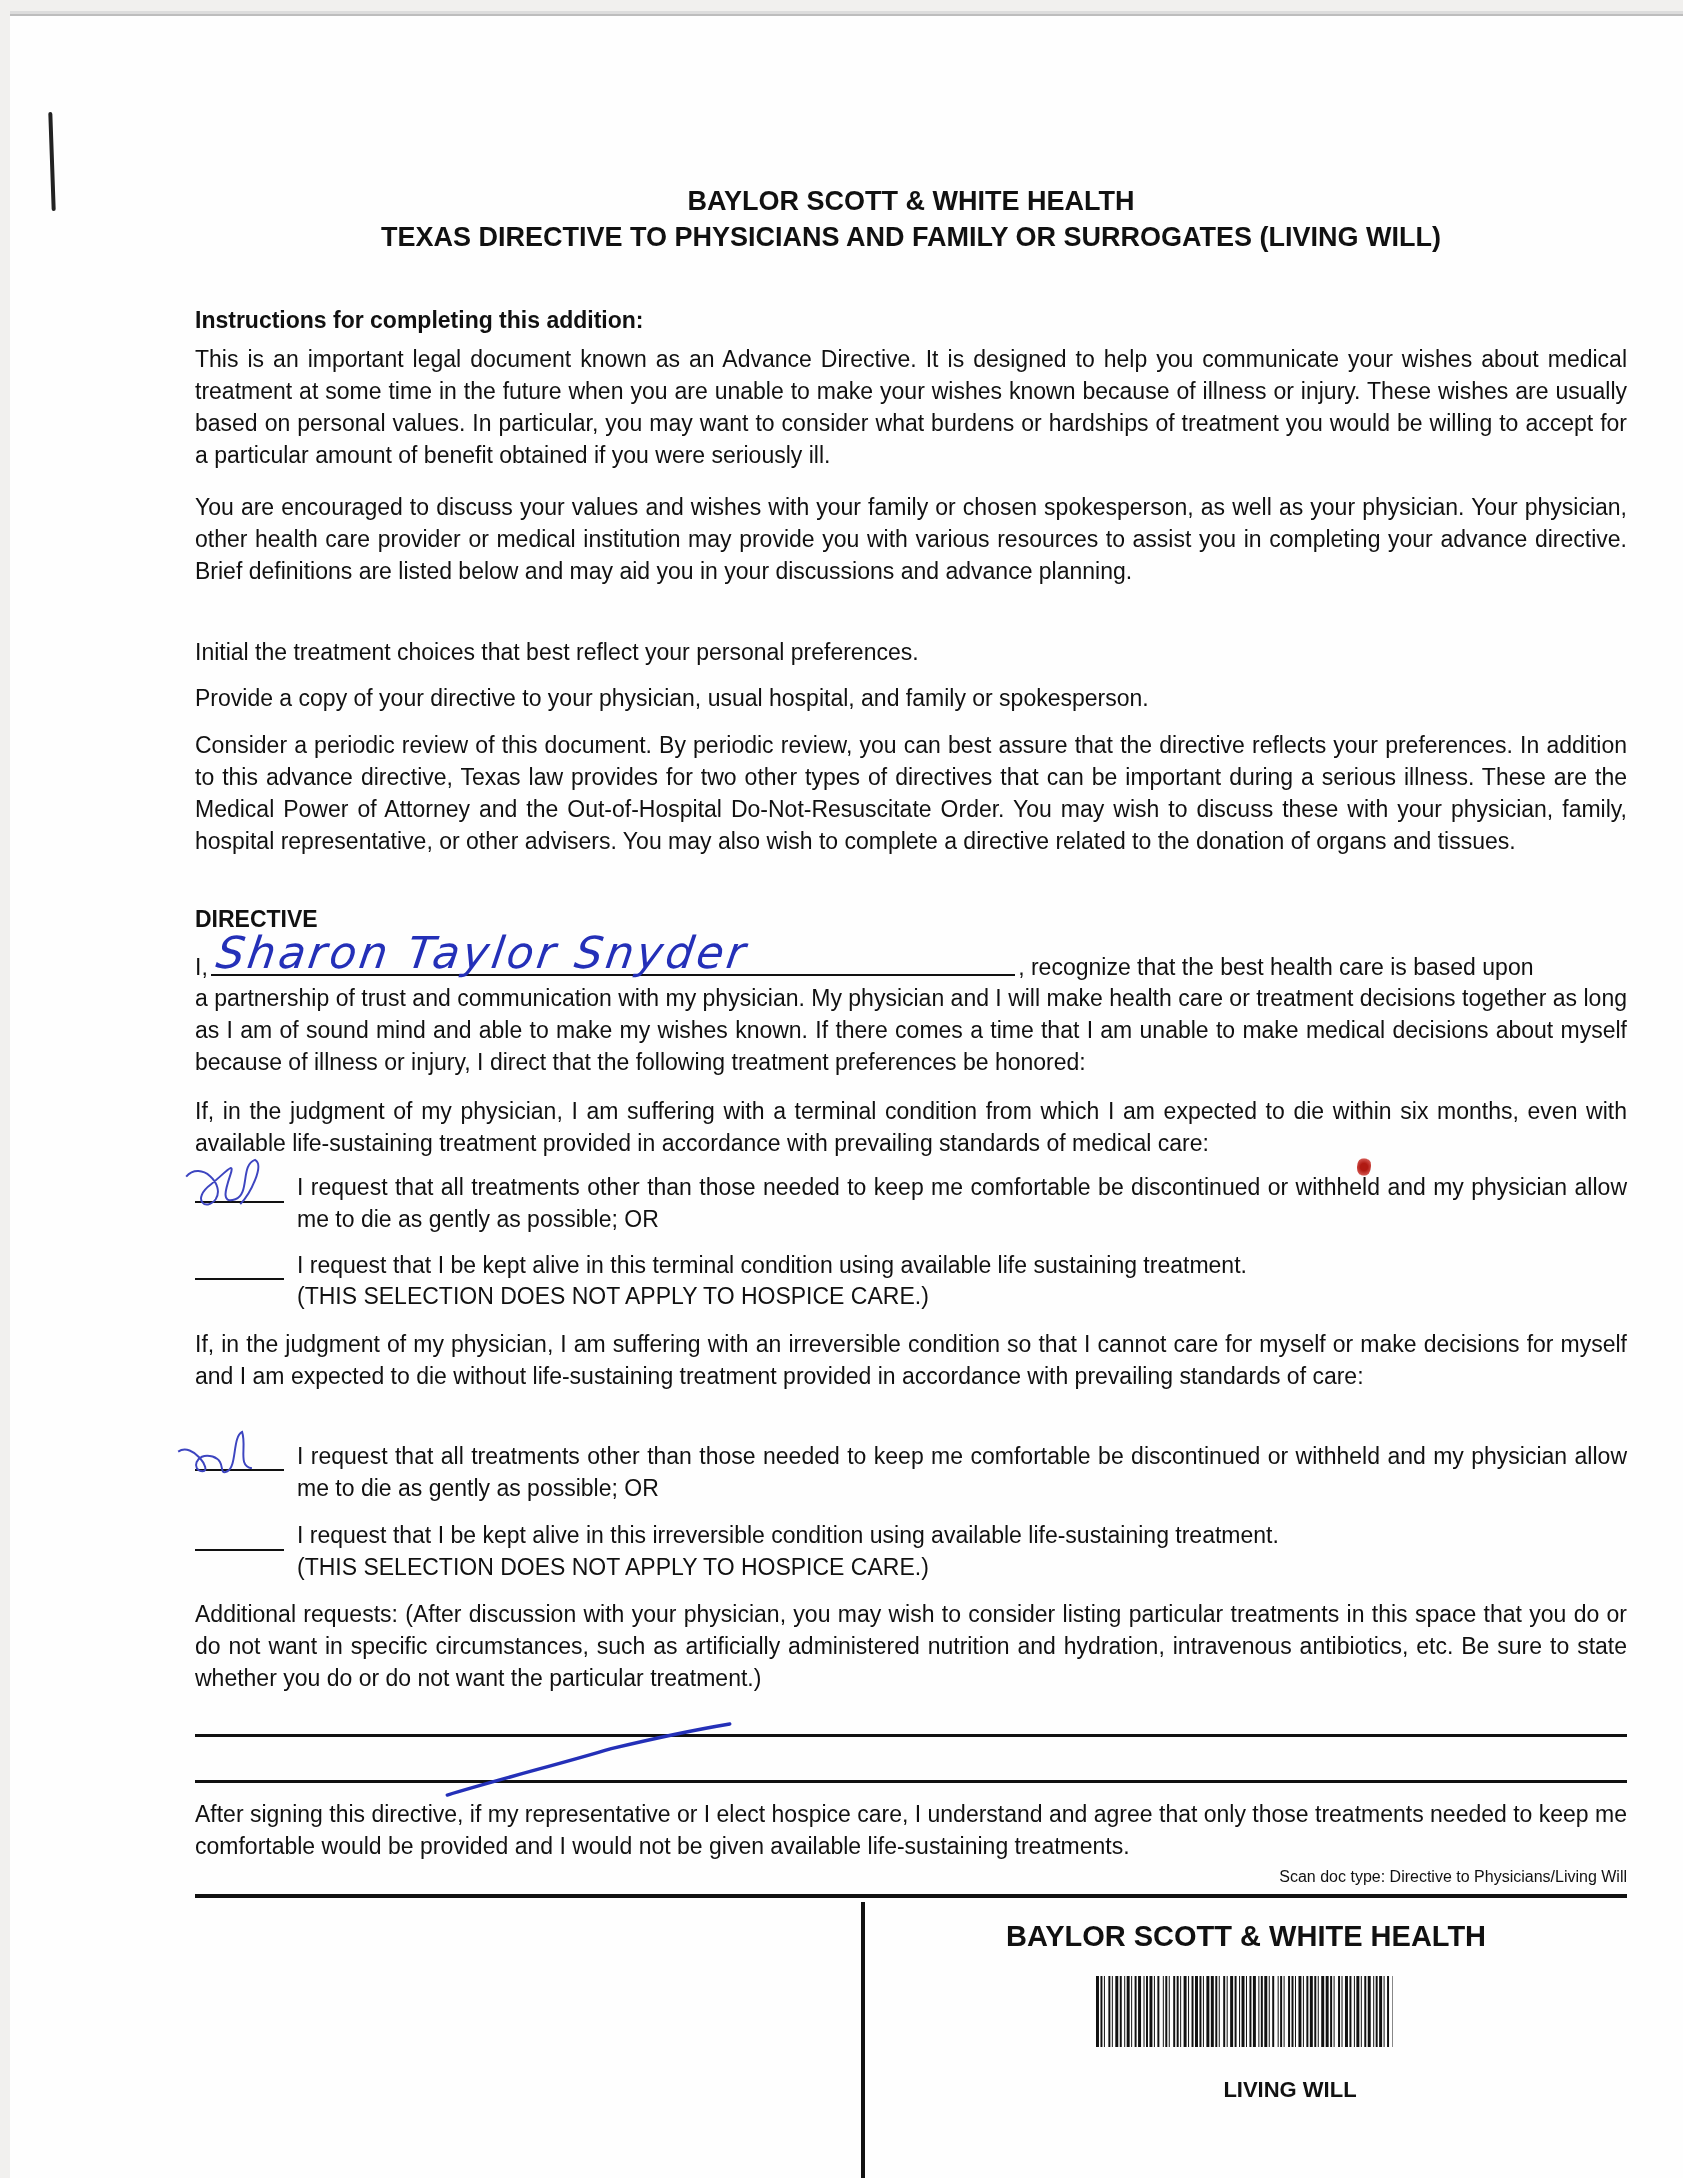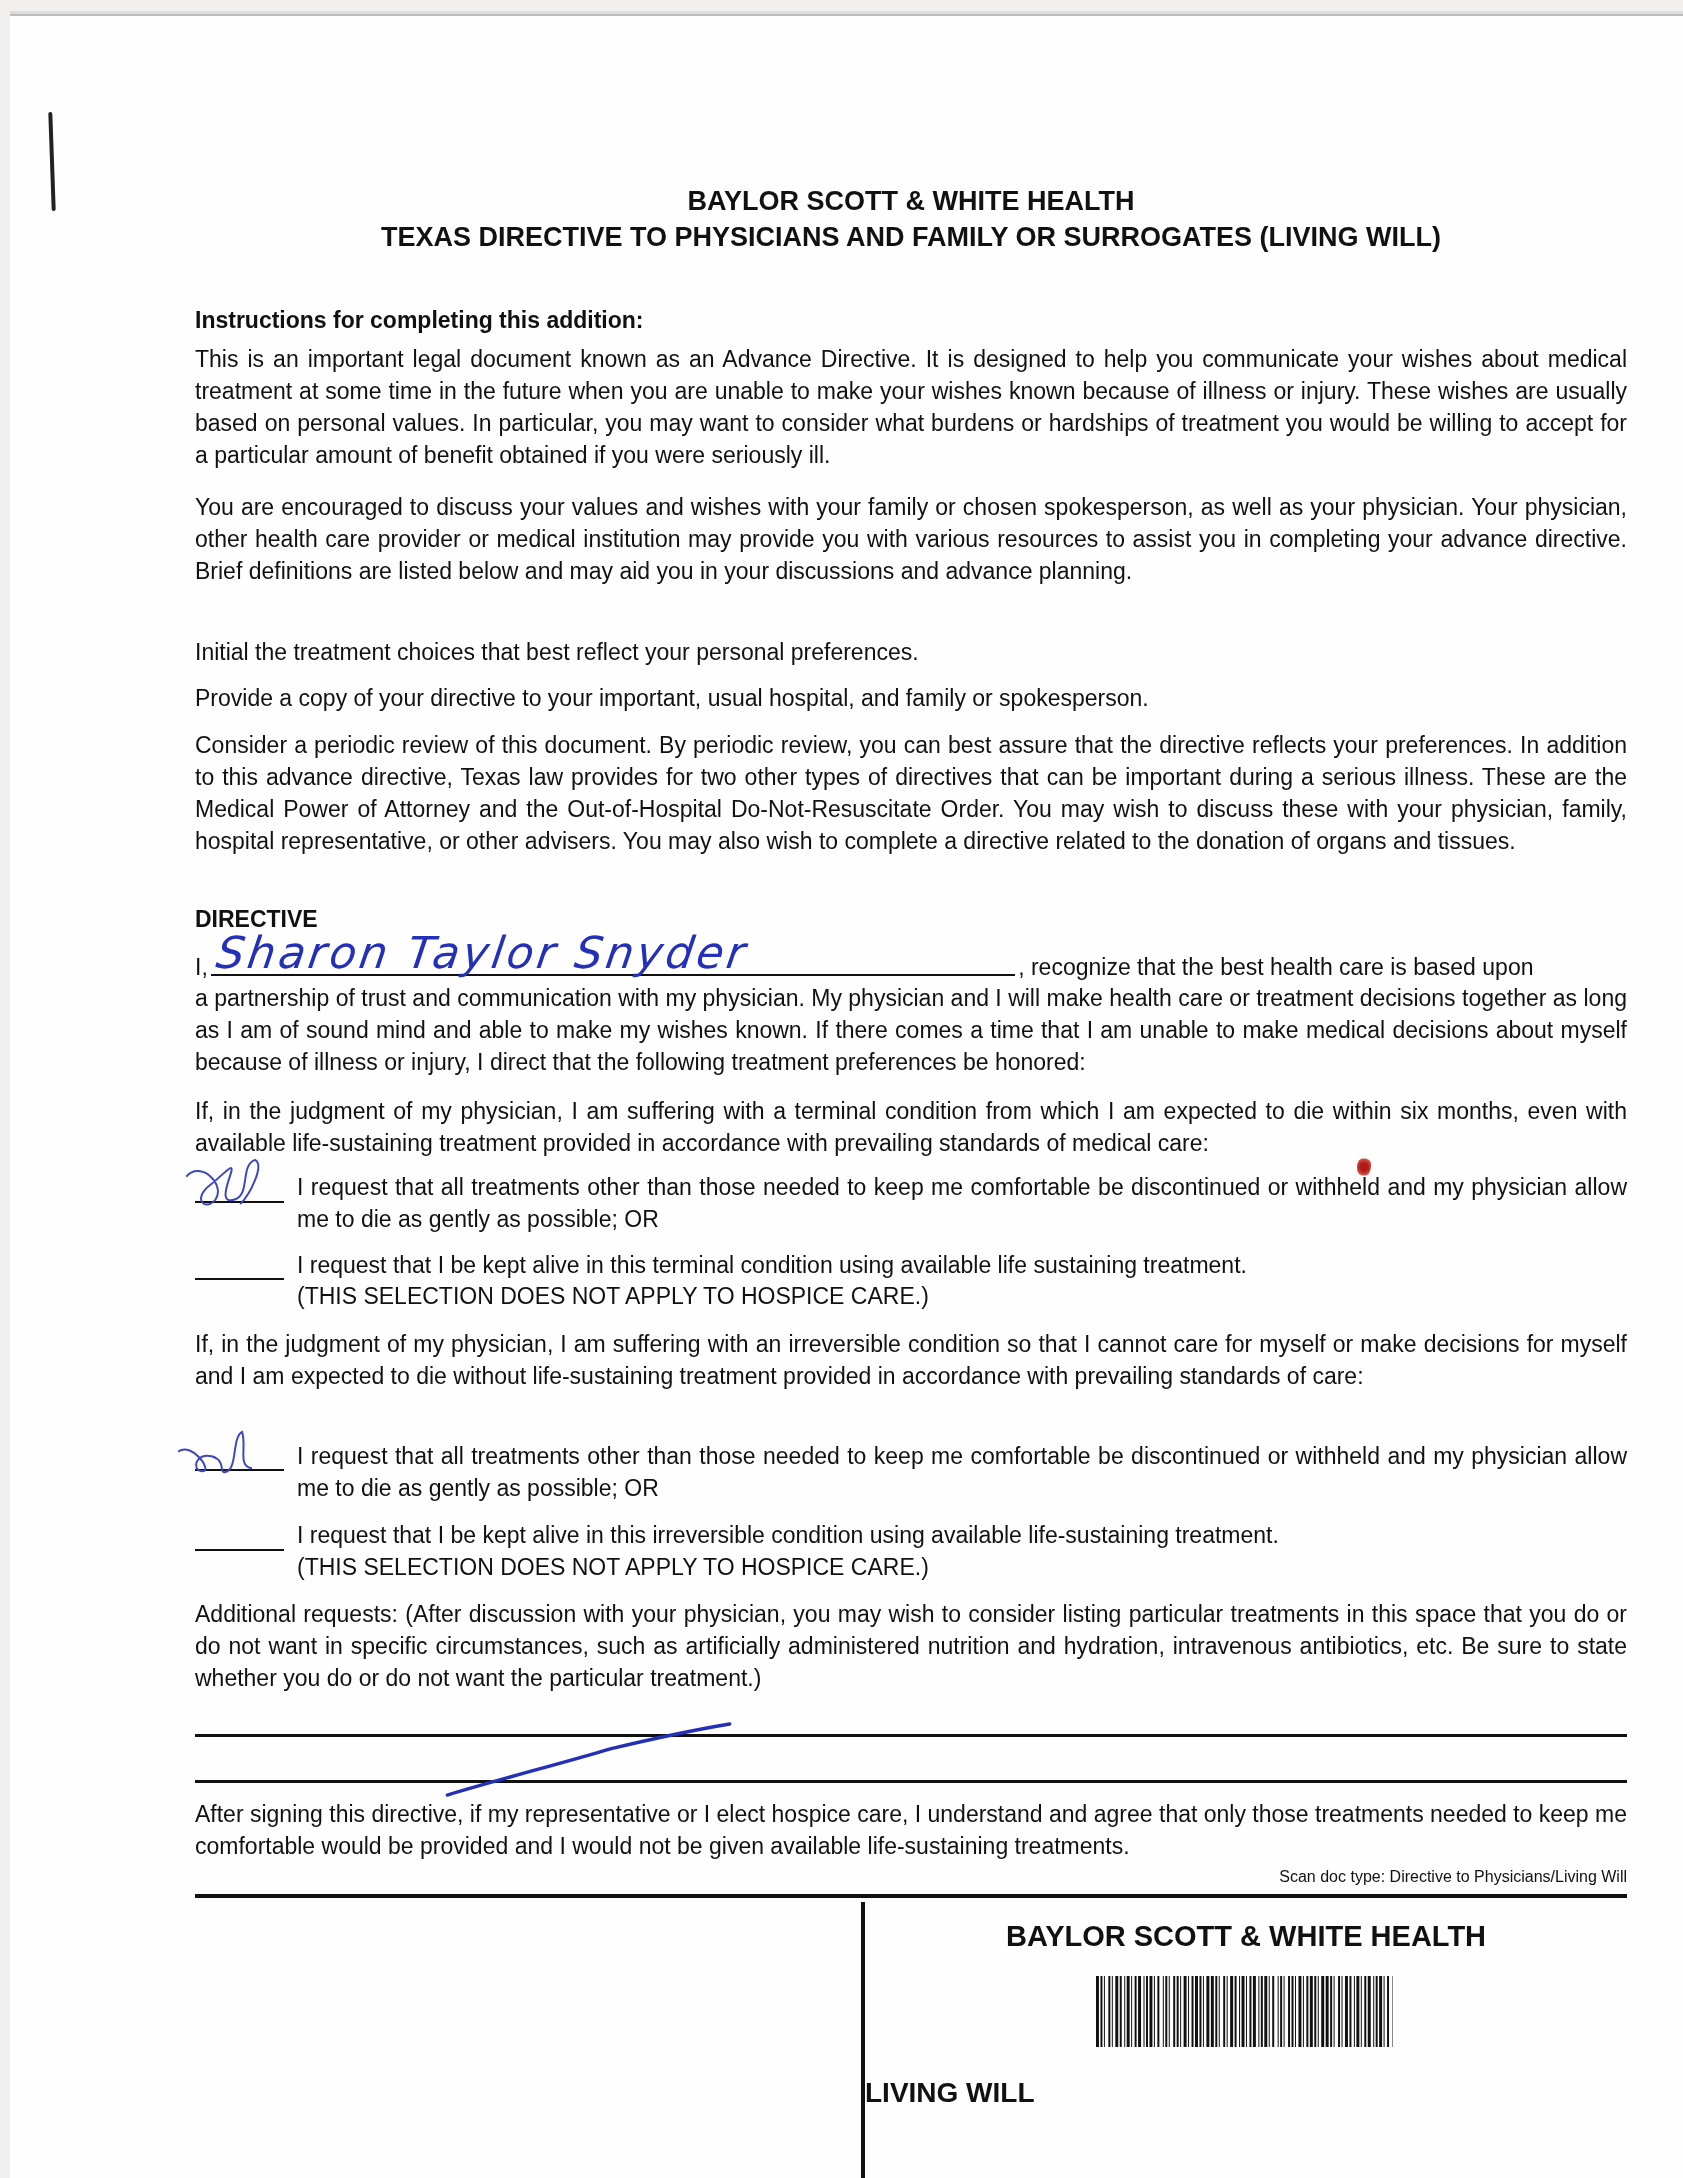--- a/index.html
+++ b/index.html
@@ -38,21 +38,21 @@
   .initials { position: absolute; width: 89px; height: 59px; }
   .option-text { position: absolute; left: 102px; width: 1330px; font-size: 23px; line-height: 32px; text-align: justify; }
   .blank { position: absolute; left: 0; width: 89px; height: 2px; background: #111; }
   .footer-box {
     position: absolute; left: 851px; top: 1886px; width: 762px; height: 277px;
     border-left: 4px solid #111;
   }
   .footer-org { position: absolute; left: 0; top: 18px; width: 762px; text-align: center; font-weight: bold; font-size: 29px; }
   .barcode { position: absolute; left: 231px; top: 74px; width: 297px; height: 71px; }
   .footer-code { position: absolute; left: 0; top: 149px; width: 762px; text-align: center; font-size: 20px; }
-  .footer-doc { position: absolute; left: 0; top: 175px; width: 762px; font-size: 28px; font-weight: bold; }
+  .footer-doc { position: absolute; left: 0; top: 175px; width: 762px; text-align: center; font-size: 22px; font-weight: bold; padding-left: 44px; }
   .footer-page { position: absolute; left: 0; top: 201px; width: 762px; text-align: center; font-size: 22px; }
   .scan-type { position: absolute; right: 0; top: 1852px; font-size: 16px; }
   .stain {
     position: absolute; left: 1347px; top: 1141px; width: 14px; height: 20px;
     background: radial-gradient(circle, #b01a12 30%, #d0504a 65%, transparent 75%);
     border-radius: 50% 40% 55% 45%;
   }
 </style>
 </head>
 <body>
@@ -61,21 +61,21 @@
   <div class="staple"></div>
 
   <div class="content">
     <div class="title1">BAYLOR SCOTT &amp; WHITE HEALTH</div>
     <div class="title2">TEXAS DIRECTIVE TO PHYSICIANS AND FAMILY OR SURROGATES (LIVING WILL)</div>
 
     <div class="h" style="top:291px;">Instructions for completing this addition:</div>
     <div class="p last-left" style="top:327px;">This is an important legal document known as an Advance Directive. It is designed to help you communicate your wishes about medical treatment at some time in the future when you are unable to make your wishes known because of illness or injury. These wishes are usually based on personal values. In particular, you may want to consider what burdens or hardships of treatment you would be willing to accept for a particular amount of benefit obtained if you were seriously ill.</div>
     <div class="p last-left" style="top:475px;">You are encouraged to discuss your values and wishes with your family or chosen spokesperson, as well as your physician. Your physician, other health care provider or medical institution may provide you with various resources to assist you in completing your advance directive. Brief definitions are listed below and may aid you in your discussions and advance planning.</div>
     <div class="p last-left" style="top:620px;">Initial the treatment choices that best reflect your personal preferences.</div>
-    <div class="p last-left" style="top:666px;">Provide a copy of your directive to your important, usual hospital, and family or spokesperson.</div>
+    <div class="p last-left" style="top:666px;">Provide a copy of your directive to your physician, usual hospital, and family or spokesperson.</div>
     <div class="p last-left" style="top:713px;">Consider a periodic review of this document. By periodic review, you can best assure that the directive reflects your preferences. In addition to this advance directive, Texas law provides for two other types of directives that can be important during a serious illness. These are the Medical Power of Attorney and the Out-of-Hospital Do-Not-Resuscitate Order. You may wish to discuss these with your physician, family, hospital representative, or other advisers. You may also wish to complete a directive related to the donation of organs and tissues.</div>
 
     <div class="h" style="top:890px;">DIRECTIVE</div>
     <div class="p" style="top:935px; text-align:left;">
       <span>I,</span>
       <span style="display:inline-block; width:804px;"></span><span>, recognize that the best health care is based upon</span>
     </div>
     <div class="line" style="top:958px; left:16px; width:804px; height:2px;"></div>
     <div class="hand" style="left:22px; top:911px;">Sharon Taylor Snyder</div>
     <div class="p last-left" style="top:966px;">a partnership of trust and communication with my physician. My physician and I will make health care or treatment decisions together as long as I am of sound mind and able to make my wishes known. If there comes a time that I am unable to make medical decisions about myself because of illness or injury, I direct that the following treatment preferences be honored:</div>

